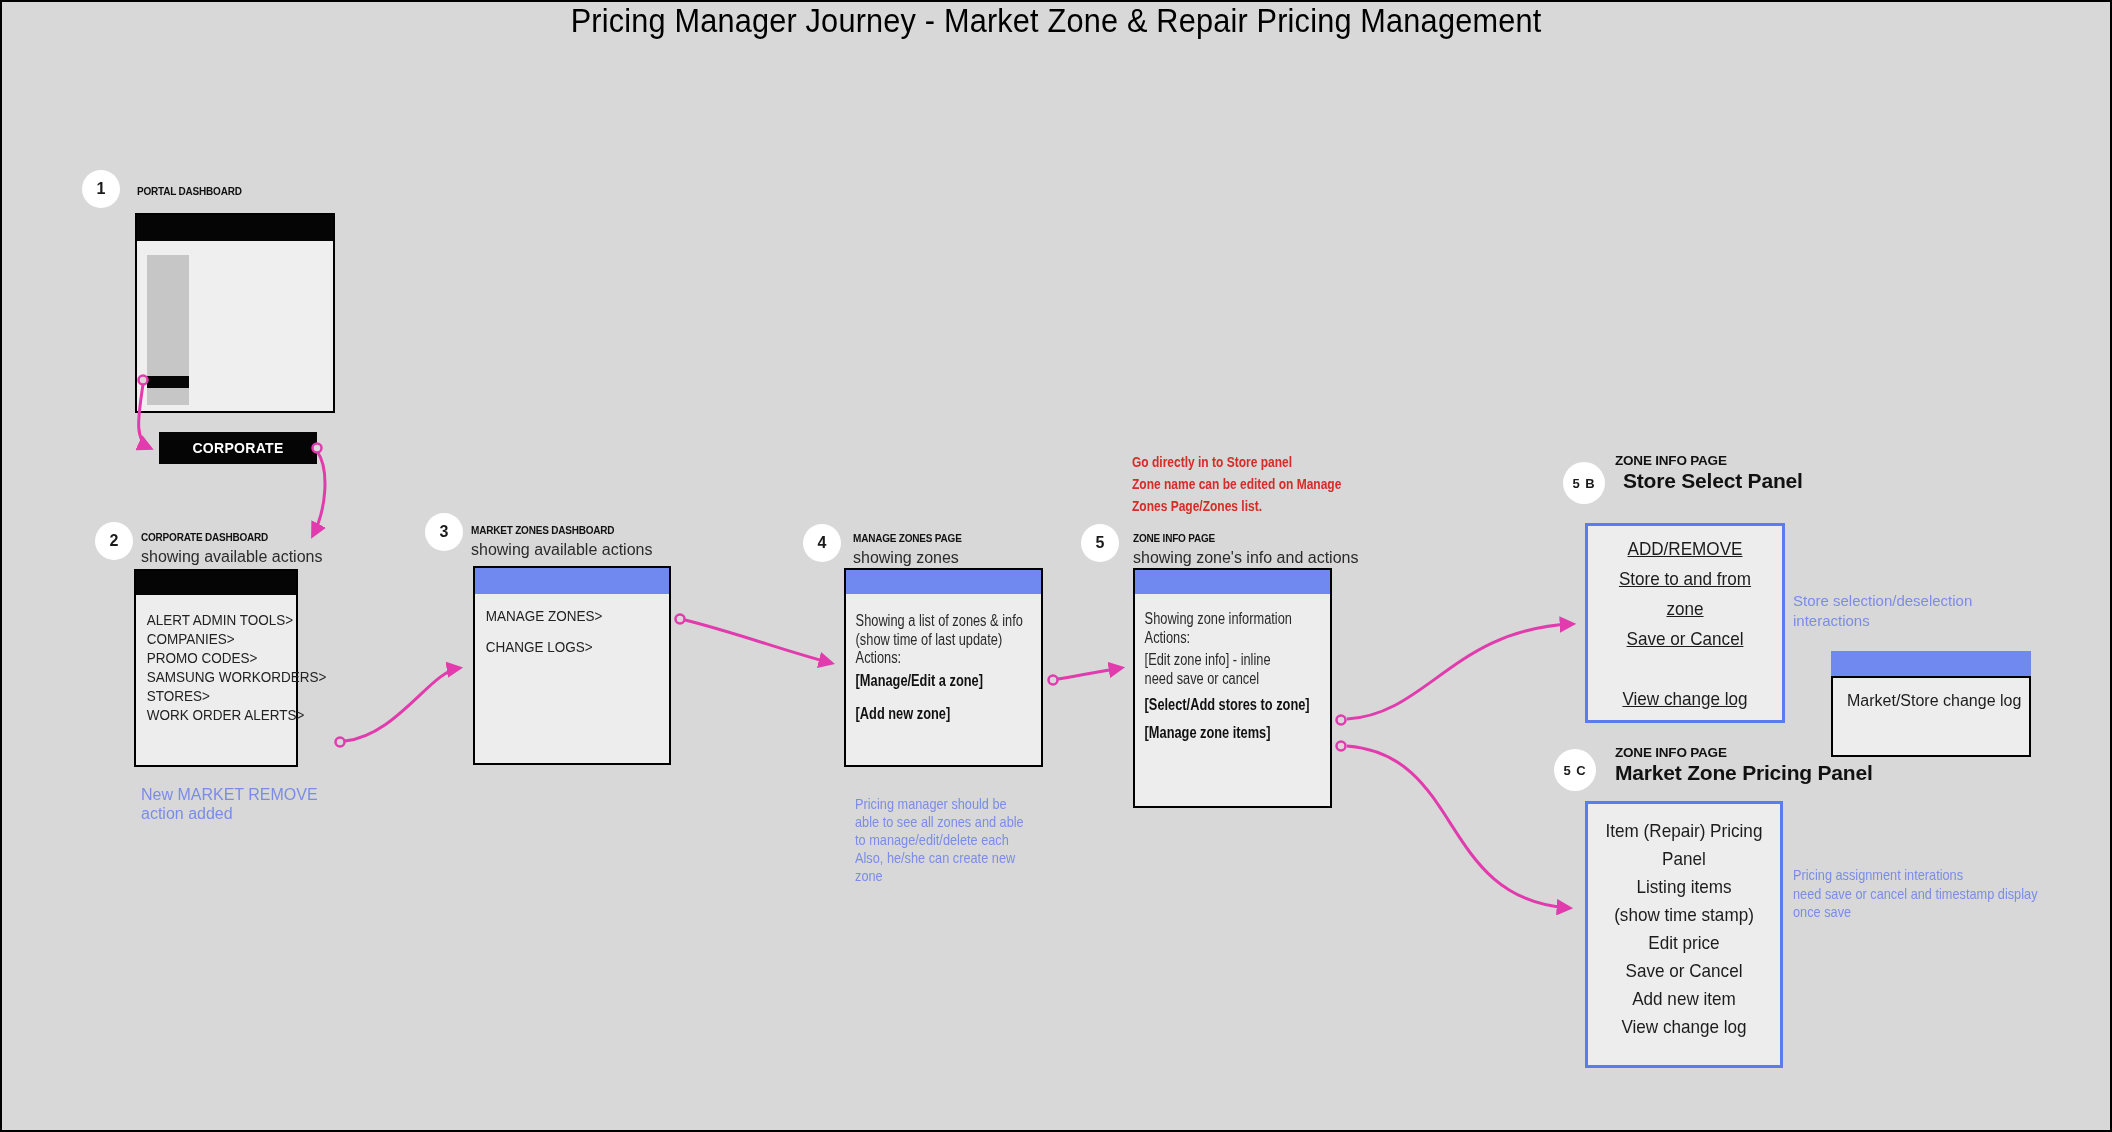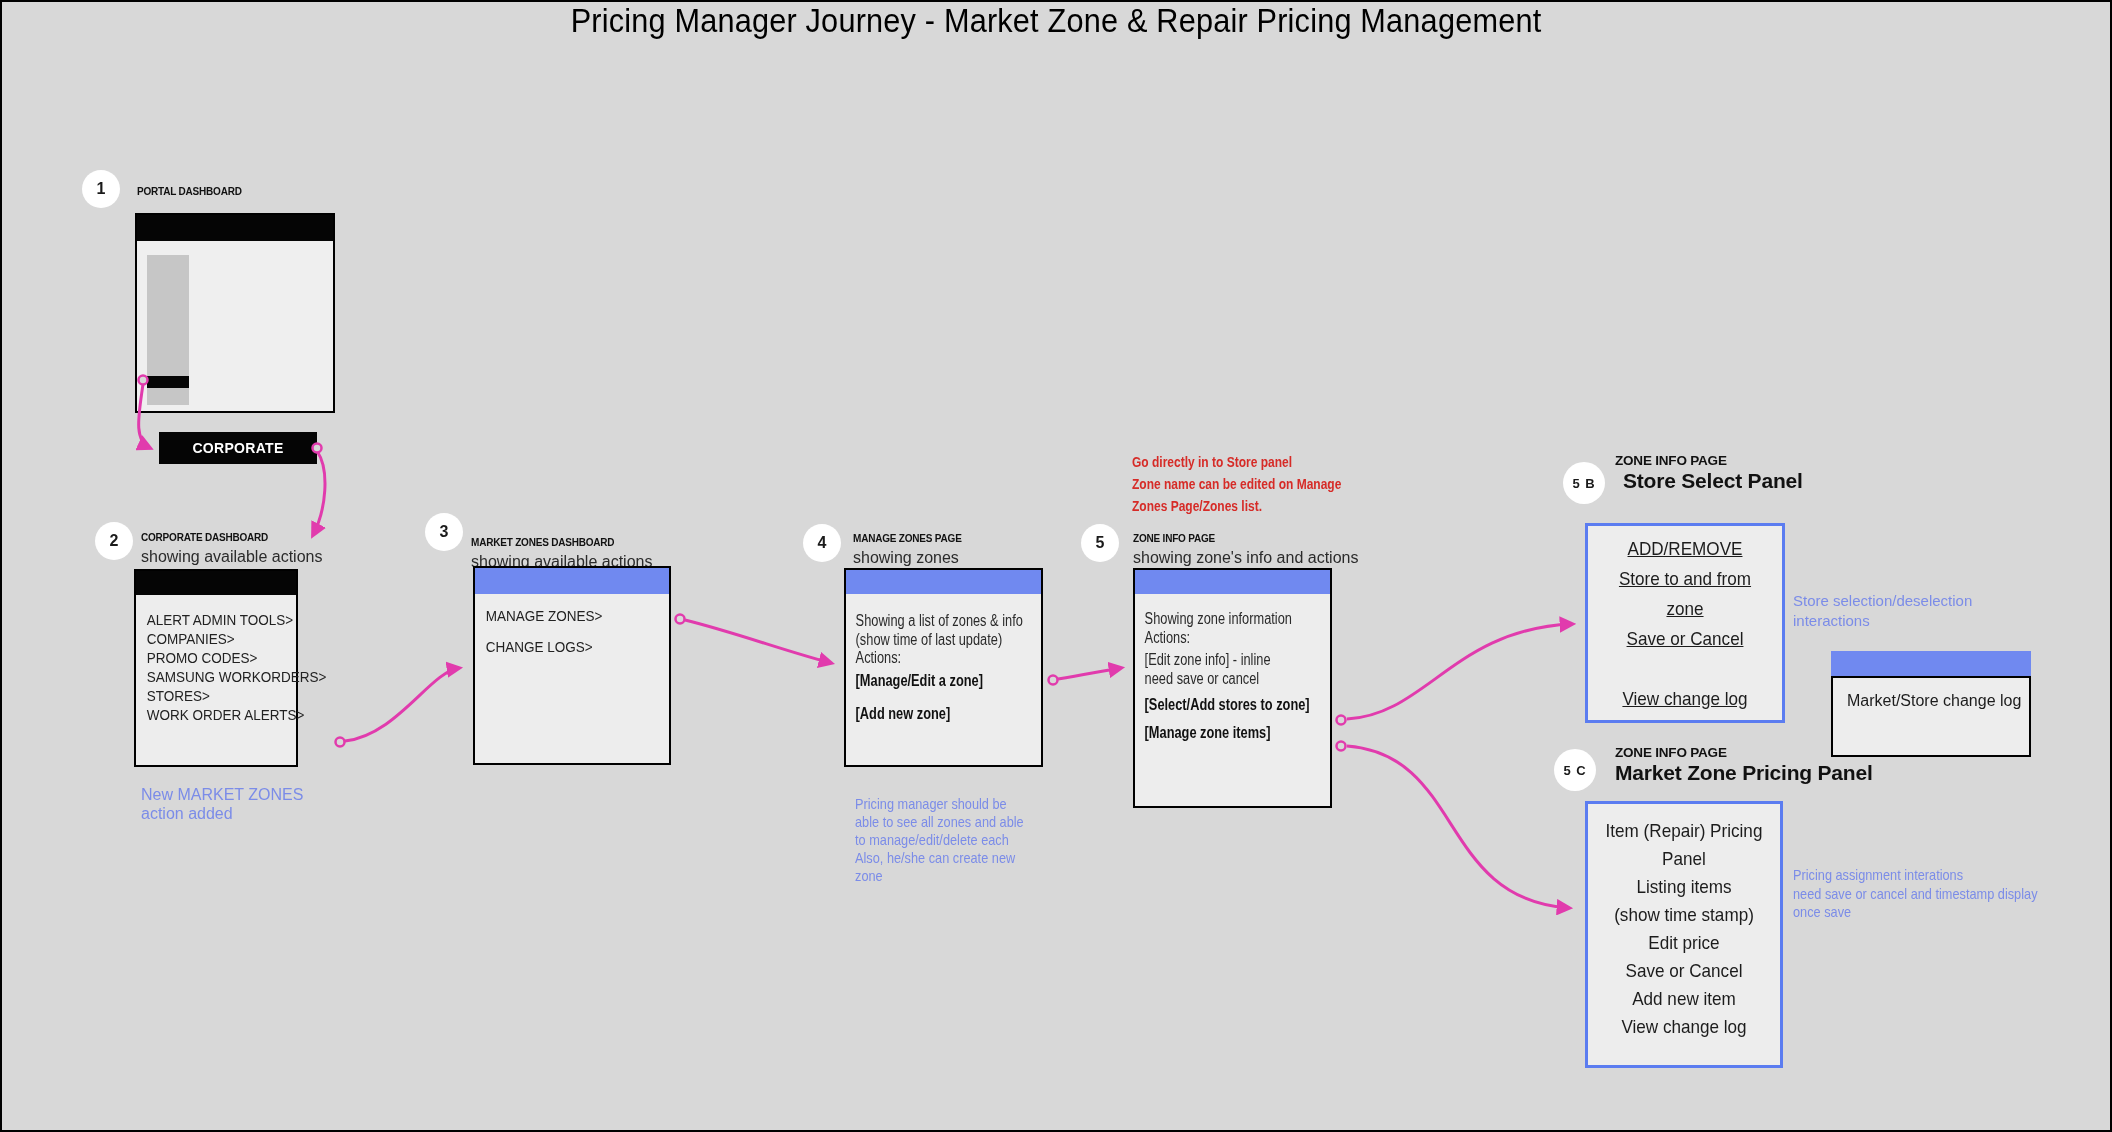--- a/index.html
+++ b/index.html
@@ -83,28 +83,28 @@
     <div class="cx90" style="padding:15px 0 0 12px;">
       <div class="list15">ALERT ADMIN TOOLS&gt;</div>
       <div class="list15">COMPANIES&gt;</div>
       <div class="list15">PROMO CODES&gt;</div>
       <div class="list15">SAMSUNG WORKORDERS&gt;</div>
       <div class="list15">STORES&gt;</div>
       <div class="list15">WORK ORDER ALERTS&gt;</div>
     </div>
   </div>
   <div class="abs note-blue" style="left:139px;top:783px;font-size:16px;line-height:19px;">
-    <div>New MARKET ZONES</div>
+    <div>New MARKET REMOVE</div>
     <div>action added</div>
   </div>
 
   <div class="badge sm" style="left:423px;top:511px;">
     <span>3</span>
   </div>
-  <div class="abs" style="left:469px;top:532px;">
+  <div class="abs" style="left:469px;top:520px;">
     <div class="step-title">MARKET ZONES DASHBOARD</div>
     <div class="step-sub">showing available actions</div>
   </div>
   <div class="wire-box" style="left:471px;top:564px;width:198px;height:199px;">
     <div class="hdr blue" style="height:26px;"></div>
     <div class="cx90" style="padding:12px 0 0 12px;">
       <div class="list15" style="margin-bottom:12px;">MANAGE ZONES&gt;</div>
       <div class="list15">CHANGE LOGS&gt;</div>
     </div>
   </div>

